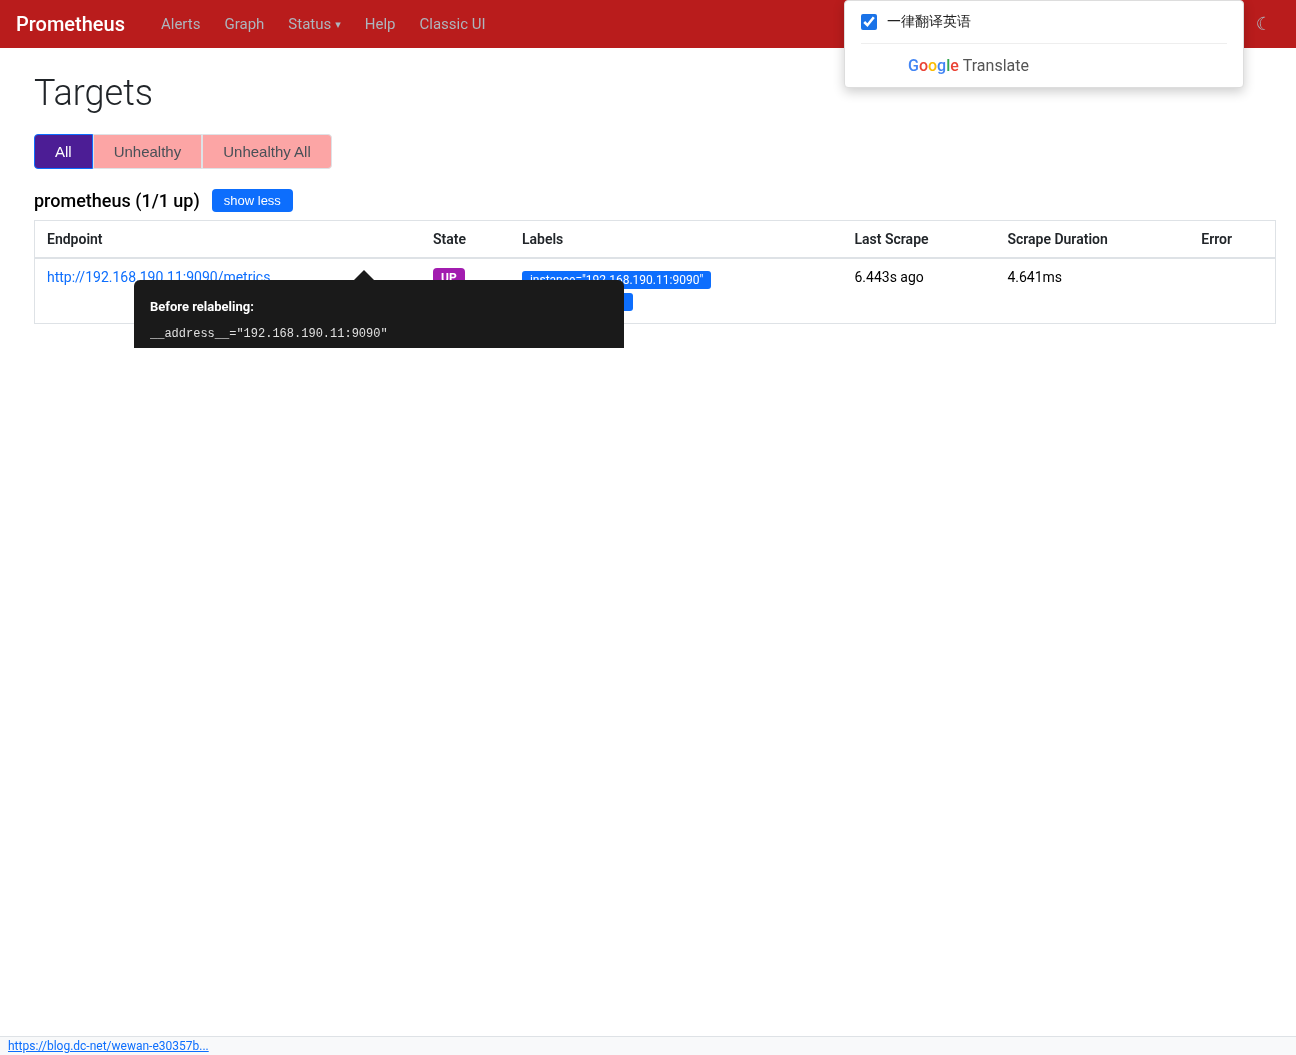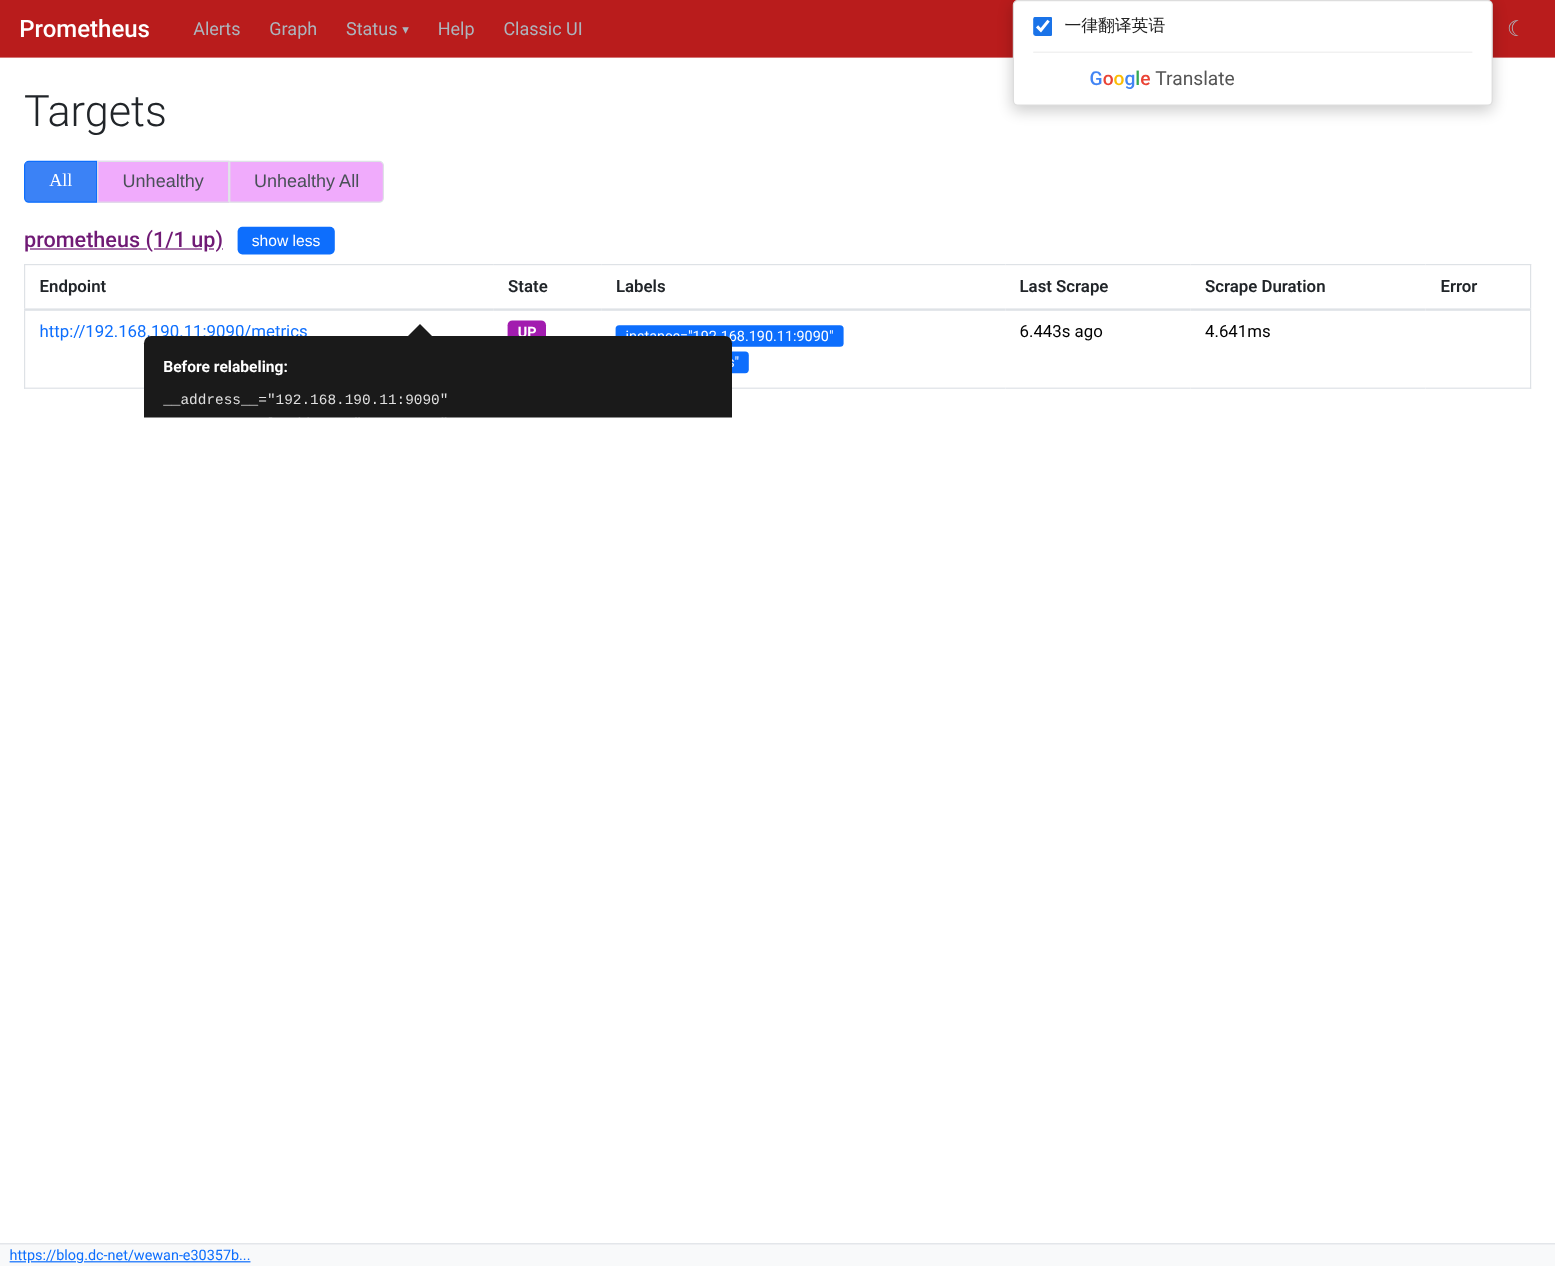--- a/index.html
+++ b/index.html
@@ -100,63 +100,62 @@
     .google-yellow { color: #fbbc04; }
     .google-green { color: #34a853; }
     .translate-label-text {
       font-size: 16px;
       color: #555;
     }
 
     
     .page-content {
       padding: 24px 20px;
+      margin-left: 14px;
     }
     .page-title {
       font-size: 36px;
       font-weight: 300;
       color: #212529;
       margin-bottom: 20px;
     }
 
     
     .filter-bar {
       display: flex;
       gap: 0;
       margin-bottom: 20px;
     }
     .filter-btn {
       padding: 8px 20px;
       font-size: 15px;
       cursor: pointer;
       border: 1px solid #dee2e6;
-      background: #f0abfc;
+      background: #fca5a5;
       color: #495057;
     }
     .filter-btn.active {
-      background: #3b82f6;
+      background: #4c1d95;
       color: #fff;
       border-color: #0d6efd;
-      font-family: Liberation Serif, serif;
     }
     .filter-btn:first-child { border-radius: 4px 0 0 4px; }
     .filter-btn:last-child { border-radius: 0 4px 4px 0; }
 
     
     .target-group-header {
       display: flex;
       align-items: center;
       gap: 12px;
       margin-bottom: 8px;
     }
     .target-group-title {
-      color: #701a75;
+      color: #000000;
       font-size: 18px;
       font-weight: 500;
-      text-decoration: underline;
     }
     .show-less-btn {
       background: #0d6efd;
       color: #fff;
       border: none;
       border-radius: 4px;
       padding: 4px 12px;
       font-size: 13px;
       cursor: pointer;
     }

